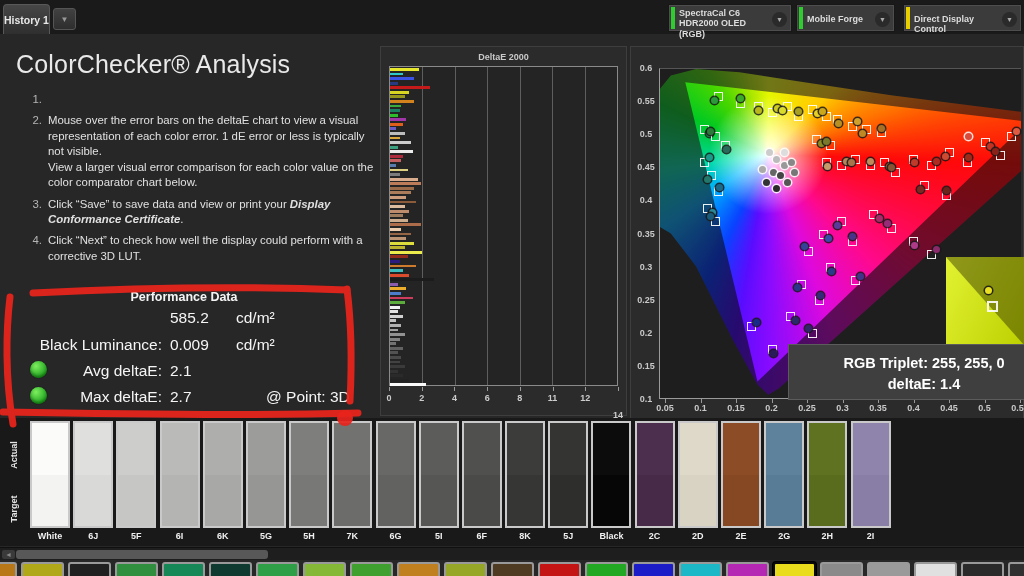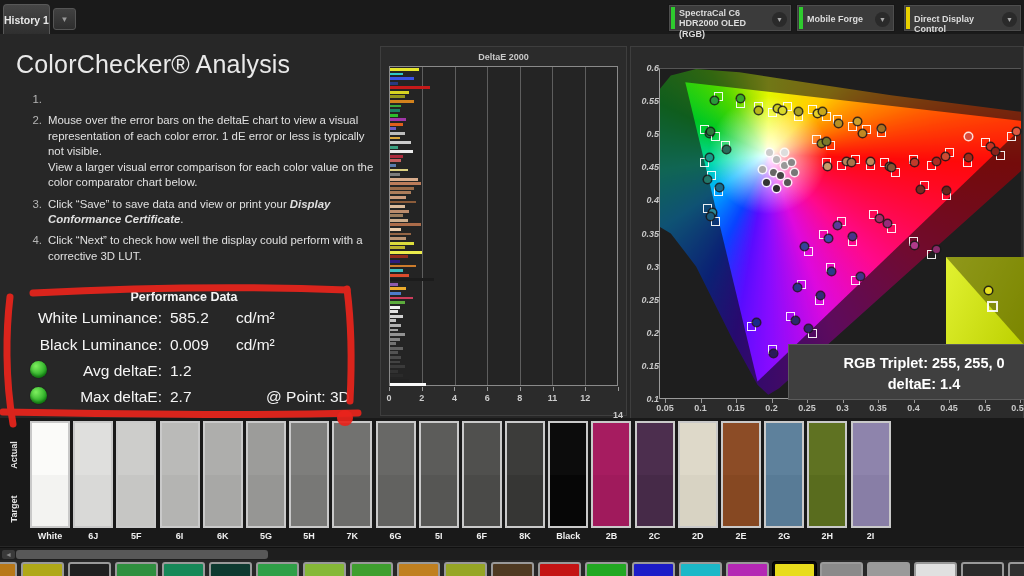--- a/index.html
+++ b/index.html
@@ -73,21 +73,21 @@
         #d8e818 0deg, #f0c010 45deg, #f07010 70deg, #f01010 92deg, #e81060 125deg,
         #c010c0 160deg, #5010e8 190deg, #1040f0 206deg, #10a0e8 235deg, #10c8a0 262deg,
         #10b830 295deg, #58c810 325deg, #a8d810 345deg, #d8e818 360deg);
   }
   .cie-locus {
     clip-path:polygon(0% 48%, 0% 6%, 3% 2%, 10% 0%, 22% 1%, 40% 4%, 64% 8%, 100% 13%,
       100% 31%, 33% 97%, 30% 99%, 27% 96%, 20% 82%, 10% 60%, 3% 50%);
     filter:brightness(.52) saturate(.9);
   }
   .cie-gamut { clip-path:polygon(7% 4%, 102% 16%, 27% 95%); filter:brightness(1.05) saturate(1.15); }
-  .cie-ylab { position:absolute; right:368px; width:26px; text-align:right; color:#c9c9c9; font-size:9px; font-weight:bold;font-style:italic; }
+  .cie-ylab { position:absolute; right:368px; width:26px; text-align:center; color:#c9c9c9; font-size:9px; font-weight:bold; }
   .cie-xlab { position:absolute; top:357px; transform:translateX(-50%); color:#c9c9c9; font-size:9px; font-weight:bold; }
   .cie-sq { position:absolute; width:9px; height:9px; border:1.6px solid rgba(255,255,255,.92); }
   .cie-dot { position:absolute; width:7px; height:7px; border-radius:50%; }
   
   .cmp-patch { position:absolute; left:946px; top:257px; width:78px; height:88px; background:linear-gradient(115deg,#e2f232,#bcd000); z-index:20; }
   .cmp-patch-dark { position:absolute; inset:0; clip-path:polygon(0 0,100% 0,100% 100%); background:rgba(45,45,0,.45); }
   .cmp-sq { position:absolute; left:52%; top:50%; width:11px; height:11px; border:2px solid rgba(255,255,255,.9); }
   .cmp-dot { position:absolute; left:50%; top:34%; width:7px; height:7px; border-radius:50%; background:#e8e020; box-shadow:0 0 0 1.5px rgba(20,20,20,.85); }
   .cie-tooltip {
     position:absolute; left:788px; top:344px; width:272px; height:56px; z-index:21;
@@ -157,33 +157,32 @@
       </div>
       <div class="instr-item">
         <div class="instr-num">4.</div>
         <div class="instr-body"><span>Click “Next” to check how well the display could perform with a corrective 3D LUT.</span></div>
       </div>
     </div>
 
   <div class="perf">
     <div class="perf-header">Performance Data</div>
     <div class="perf-row" style="top:19px;">
-      <span class="perf-label">White Luminance:</span>
       <span class="perf-value">585.2</span>
       <span class="perf-unit">cd/m²</span>
     </div>
     <div class="perf-row" style="top:46px;">
       <span class="perf-label">Black Luminance:</span>
       <span class="perf-value">0.009</span>
       <span class="perf-unit">cd/m²</span>
     </div>
     <div class="status-dot" style="top:71px;"></div>
     <div class="perf-row" style="top:72px;">
       <span class="perf-label">Avg deltaE:</span>
-      <span class="perf-value">1.2</span>
+      <span class="perf-value">2.1</span>
     </div>
     <div class="status-dot" style="top:97px;"></div>
     <div class="perf-row" style="top:98px;">
       <span class="perf-label">Max deltaE:</span>
       <span class="perf-value">2.7</span>
       <span class="perf-extra">@ Point: 3D</span>
     </div>
   </div>
 
   <div class="deltae-panel">
@@ -544,31 +543,31 @@
         </div>
         <div class="swatch">
           <div class="swatch-box">
             <div class="swatch-half" style="background: rgb(60, 60, 58);"></div>
             <div class="swatch-half" style="background: rgb(54, 54, 52);"></div>
           </div>
           <div class="swatch-label">8K</div>
         </div>
         <div class="swatch">
           <div class="swatch-box">
+            <div class="swatch-half" style="background: rgb(52, 52, 50);"></div>
+            <div class="swatch-half" style="background: rgb(46, 46, 44);"></div>
+          </div>
+          <div class="swatch-label">5J</div>
+        </div>
+        <div class="swatch">
+          <div class="swatch-box">
             <div class="swatch-half" style="background: rgb(12, 12, 12);"></div>
             <div class="swatch-half" style="background: rgb(6, 6, 6);"></div>
           </div>
           <div class="swatch-label">Black</div>
-        </div>
-        <div class="swatch">
-          <div class="swatch-box">
-            <div class="swatch-half" style="background: rgb(166, 28, 96);"></div>
-            <div class="swatch-half" style="background: rgb(160, 26, 92);"></div>
-          </div>
-          <div class="swatch-label">2B</div>
         </div>
         <div class="swatch">
           <div class="swatch-box">
             <div class="swatch-half" style="background: rgb(76, 46, 78);"></div>
             <div class="swatch-half" style="background: rgb(70, 42, 72);"></div>
           </div>
           <div class="swatch-label">2C</div>
         </div>
         <div class="swatch">
           <div class="swatch-box">

